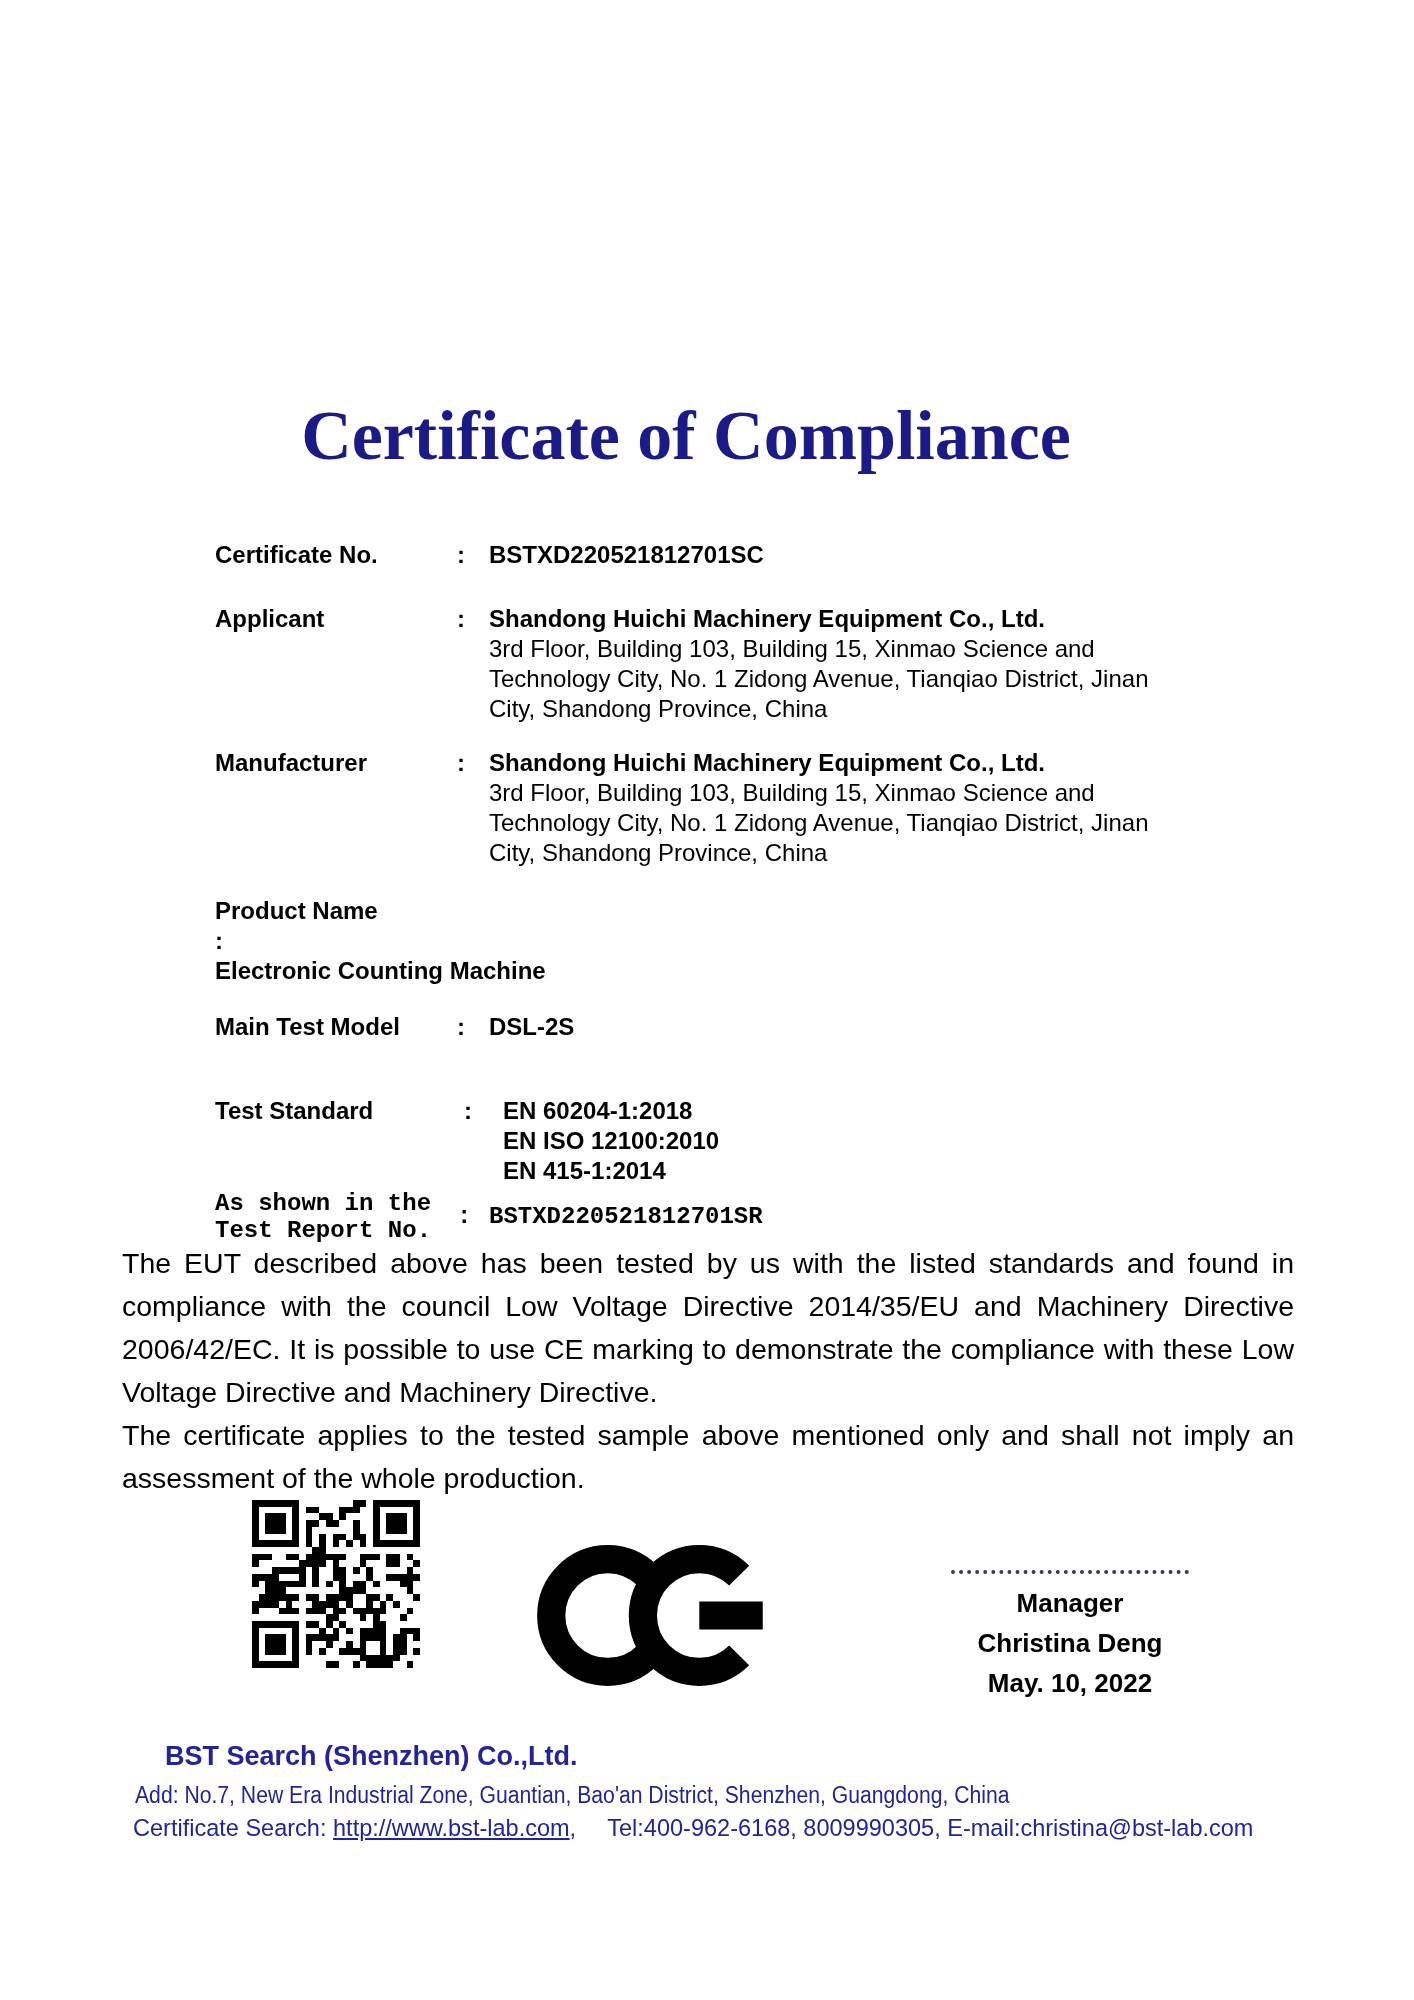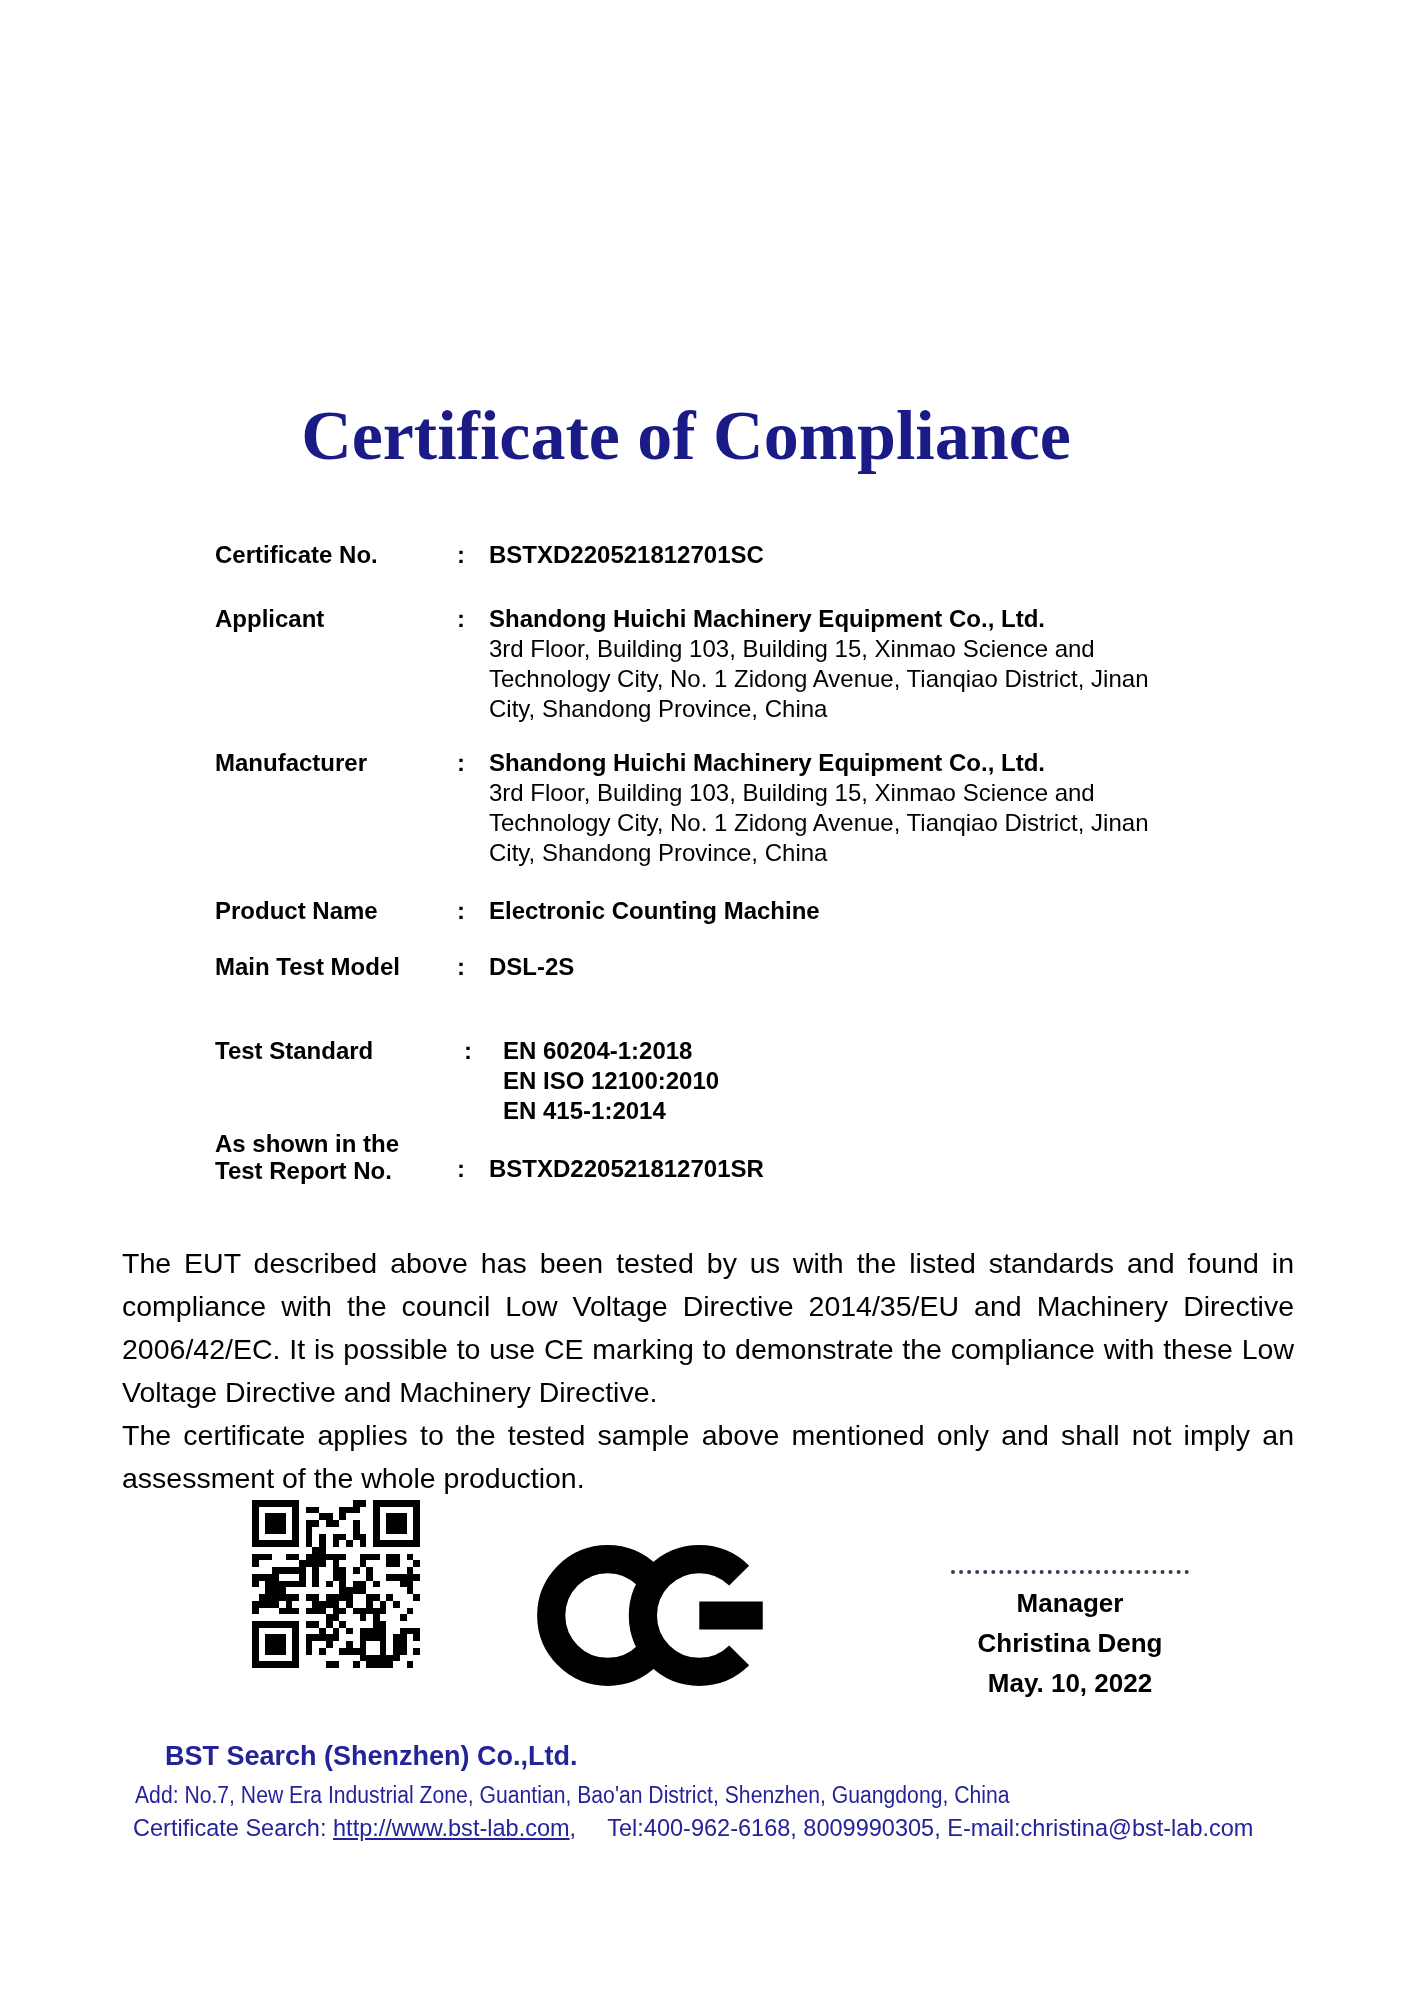--- a/index.html
+++ b/index.html
@@ -18,24 +18,24 @@
   }
   .row{display:flex;align-items:flex-start;}
   .row .label{width:242px;flex:none;font-weight:bold;}
   .row .colon{width:32px;flex:none;font-weight:bold;}
   .row .value{flex:1;}
   .vbold{font-weight:bold;display:block;}
   .vline{display:block;}
   .r-certno{margin-bottom:34px;}
   .r-applicant{margin-bottom:24px;}
   .r-manufacturer{margin-bottom:28px;}
-  .r-product{margin-bottom:26px;}
+  .r-product{margin-bottom:26px;flex-direction:column;}
   .r-model{margin-bottom:54px;}
   .r-standard{margin-bottom:4px;gap:7px;}
-  .r-report{align-items:flex-end;}
+  .r-report{align-items:center;font-family:Liberation Mono, monospace;}
   .r-report .label span{display:block;line-height:27px;}
   .body-text{
     position:absolute;left:122px;top:1232px;width:1172px;
     font-size:28.5px;line-height:43px;text-align:justify;
   }
   .body-text p{margin:0;}
   .qr{position:absolute;left:252px;top:1490px;width:168px;height:168px;}
   .ce{position:absolute;left:537px;top:1535px;width:240px;height:141px;}
   .sig{
     position:absolute;left:900px;top:1560px;width:340px;text-align:center;

